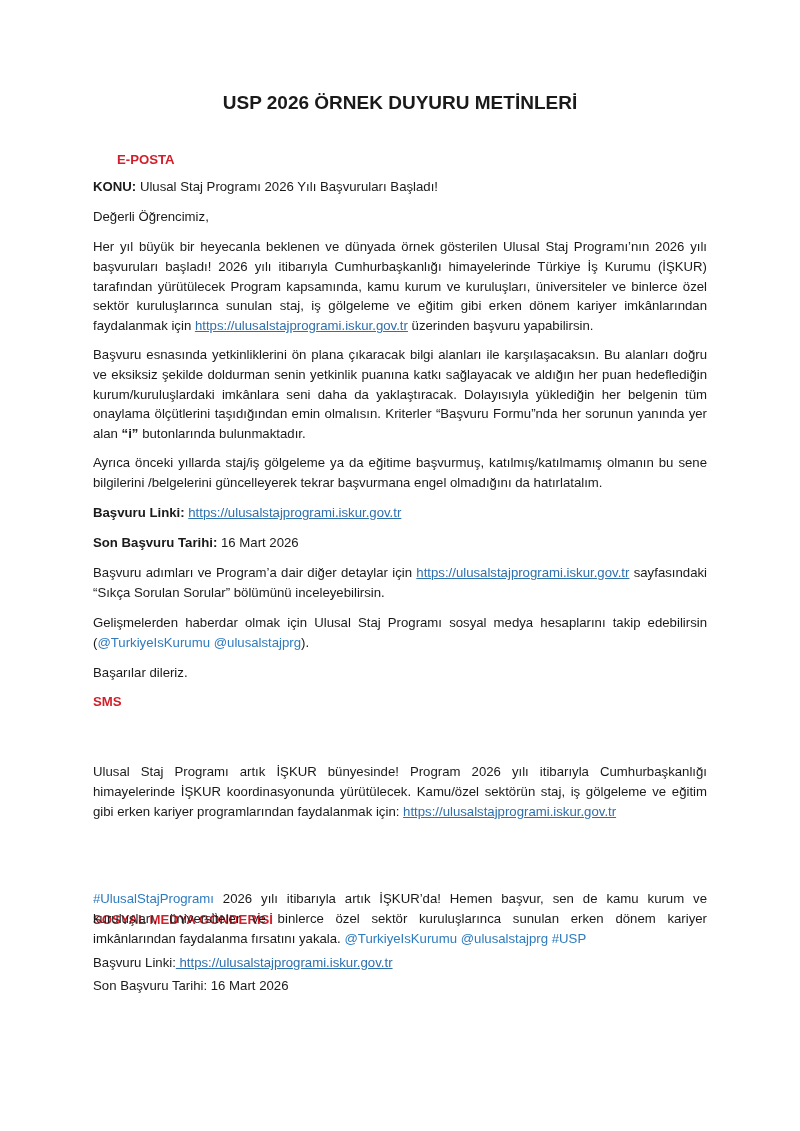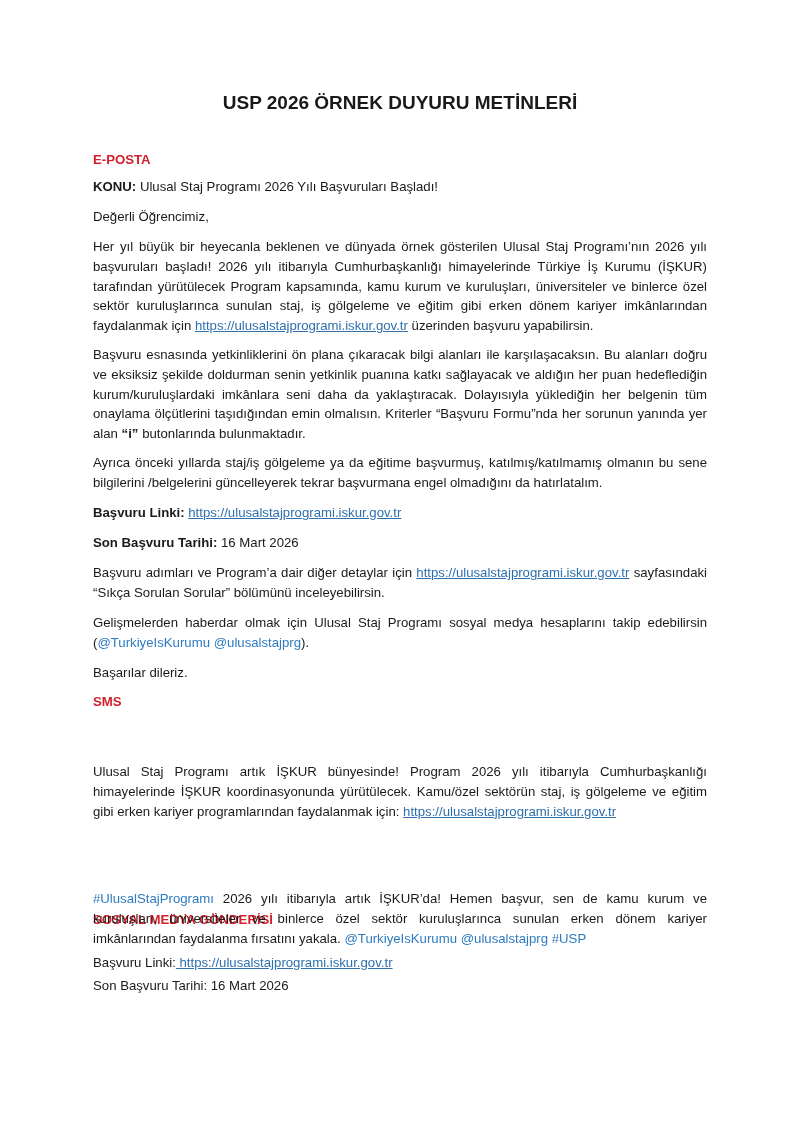--- a/index.html
+++ b/index.html
@@ -55,21 +55,21 @@
     }
     .tag { color: #2e7bbf; }
   </style>
 </head>
 <body>
 
 <div class="page">
 
   <div class="title">USP 2026 ÖRNEK DUYURU METİNLERİ</div>
 
-  <div class="heading" style="top:152px;">E-POSTA</div>
+  <div class="heading" style="top:152px;margin-left:24px;">E-POSTA</div>
 
   <div class="line" style="top:177px;">
     <span class="b">KONU:</span><span> Ulusal Staj Programı 2026 Yılı Başvuruları Başladı!</span>
   </div>
 
   <div class="line" style="top:207px;">Değerli Öğrencimiz,</div>
 
   <div class="para" style="top:237px;">
     <span>Her yıl büyük bir heyecanla beklenen ve dünyada örnek gösterilen Ulusal Staj Programı’nın 2026 yılı başvuruları başladı! 2026 yılı itibarıyla Cumhurbaşkanlığı himayelerinde Türkiye İş Kurumu (İŞKUR) tarafından yürütülecek Program kapsamında, kamu kurum ve kuruluşları, üniversiteler ve binlerce özel sektör kuruluşlarınca sunulan staj, iş gölgeleme ve eğitim gibi erken dönem kariyer imkânlarından faydalanmak için </span><a class="link" href="#">https://ulusalstajprogrami.iskur.gov.tr</a><span> üzerinden başvuru yapabilirsin.</span>
   </div>

